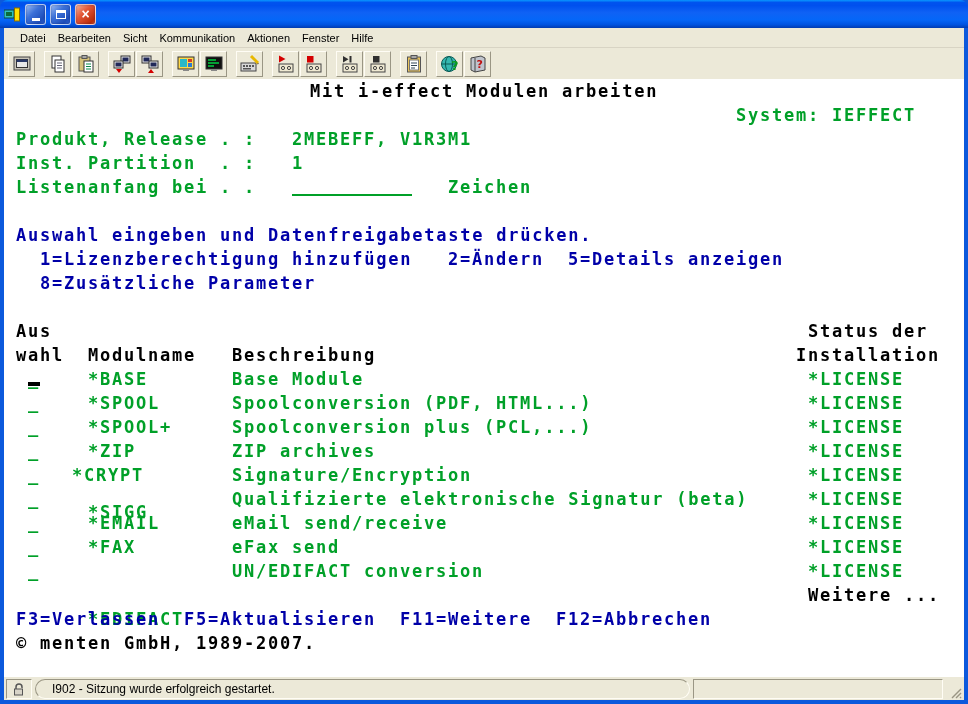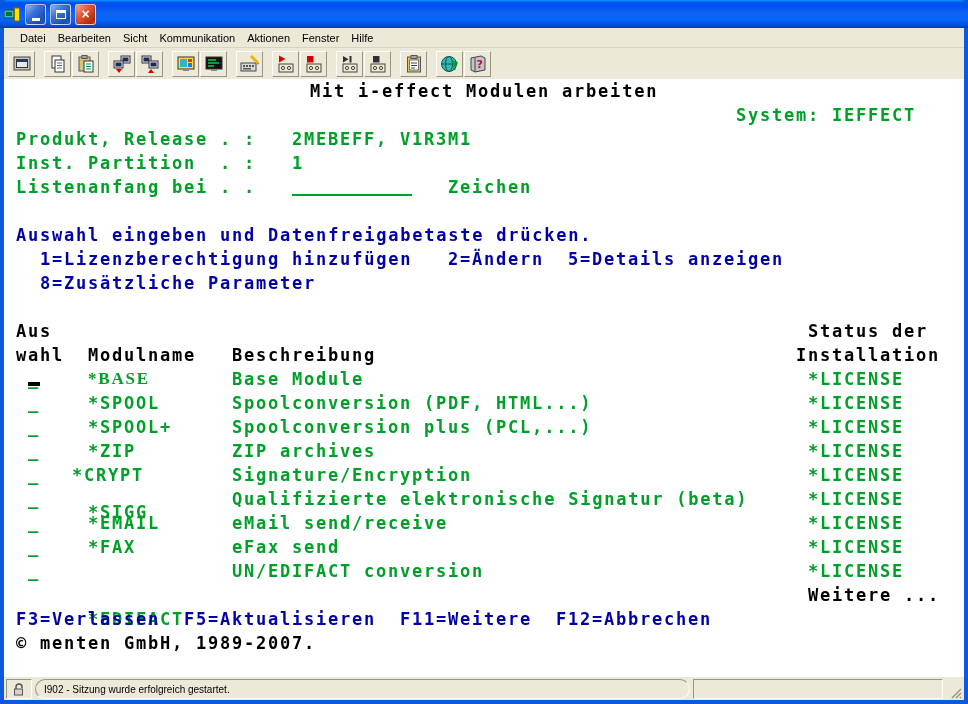--- a/index.html
+++ b/index.html
@@ -59,21 +59,21 @@
   .b{color:var(--terminal-blue);}
   .k{color:#000;}
   .t-underline{position:absolute;height:2px;background:var(--terminal-green);}
   .cursor{position:absolute;width:12px;height:4px;background:#000;}
 
   
   .statusbar{height:24px;flex:0 0 24px;background:var(--chrome);display:flex;align-items:stretch;
              padding:2px 2px 1px 2px;gap:3px;border-top:1px solid #fff;}
   .sb-cell{border:1px solid;border-color:#9a9684 #fffdf5 #fffdf5 #9a9684;display:flex;align-items:center;}
   .sb-icon{width:26px;flex:0 0 26px;justify-content:center;}
-  .sb-msg{flex:0 0 655px;font-size:10px;color:#000;padding-left:8px;white-space:nowrap;overflow:hidden;border-radius:10px;}
+  .sb-msg{flex:0 0 655px;font-size:12px;color:#000;padding-left:16px;white-space:nowrap;overflow:hidden;border-radius:10px;}
   .sb-spacer{flex:1;}
   .sb-grip{width:16px;flex:0 0 16px;display:flex;align-items:flex-end;justify-content:flex-end;}
 </style>
 </head>
 <body>
 
 <div class="window">
 
   <div class="titlebar">
     <svg class="app-icon" viewBox="0 0 17 17">
@@ -260,21 +260,21 @@
 
       <div class="t k" style="left:12px;top:240px">Aus</div>
       <div class="t k" style="left:12px;top:264px">wahl</div>
       <div class="t k" style="left:84px;top:264px">Modulname</div>
       <div class="t k" style="left:228px;top:264px">Beschreibung</div>
       <div class="t k" style="left:804px;top:240px">Status der</div>
       <div class="t k" style="left:792px;top:264px">Installation</div>
 
       <div>
           <div class="t g" style="left: 24px; top: 288px;">_</div>
-          <div class="t g" style="left: 84px; top: 288px; font-family: Liberation Serif, serif;">*BASE</div>
+          <div class="t g" style="left: 84px; top: 288px;">*BASE</div>
           <div class="t g" style="left: 228px; top: 288px;">Base Module</div>
           <div class="t g" style="left: 804px; top: 288px;">*LICENSE</div>
           <div class="t g" style="left: 24px; top: 312px;">_</div>
           <div class="t g" style="left: 84px; top: 312px;">*SPOOL</div>
           <div class="t g" style="left: 228px; top: 312px;">Spoolconversion (PDF, HTML...)</div>
           <div class="t g" style="left: 804px; top: 312px;">*LICENSE</div>
           <div class="t g" style="left: 24px; top: 336px;">_</div>
           <div class="t g" style="left: 84px; top: 336px;">*SPOOL+</div>
           <div class="t g" style="left: 228px; top: 336px;">Spoolconversion plus (PCL,...)</div>
           <div class="t g" style="left: 804px; top: 336px;">*LICENSE</div>

